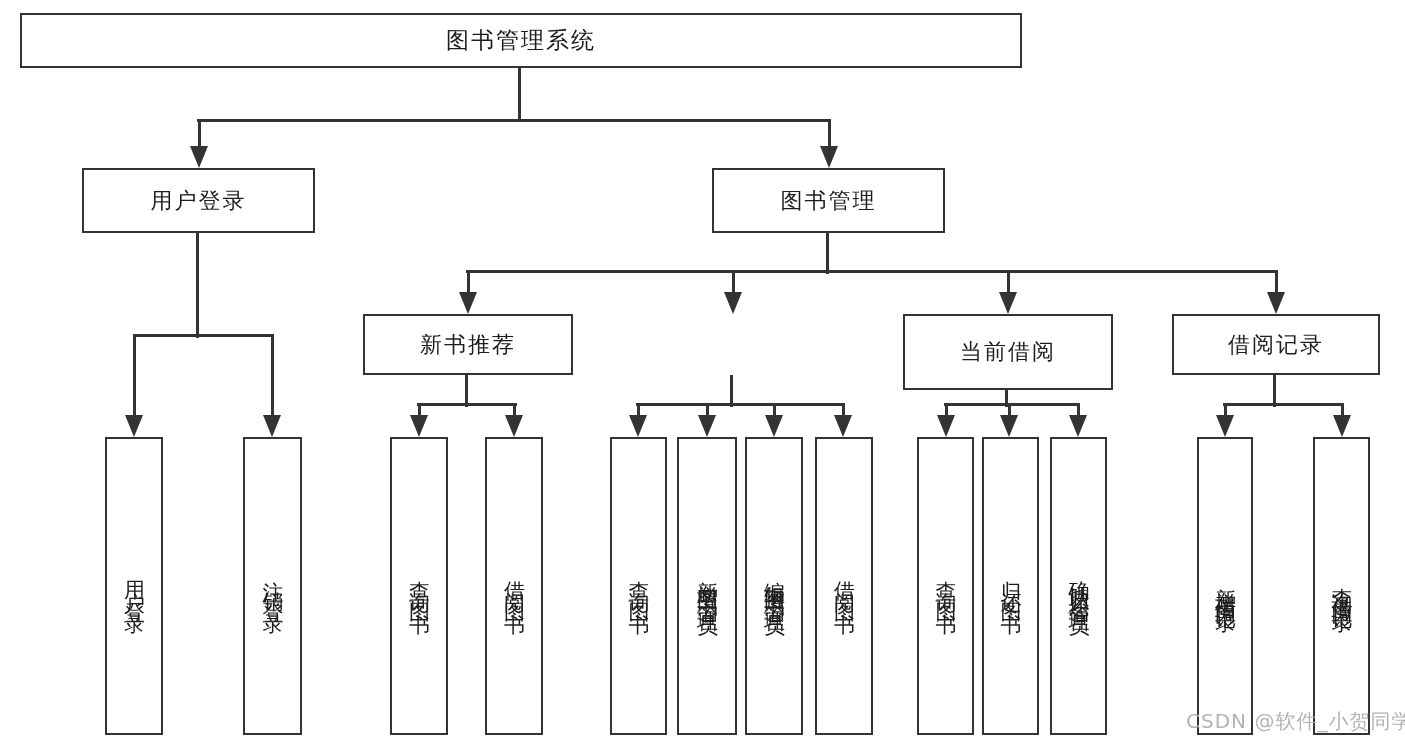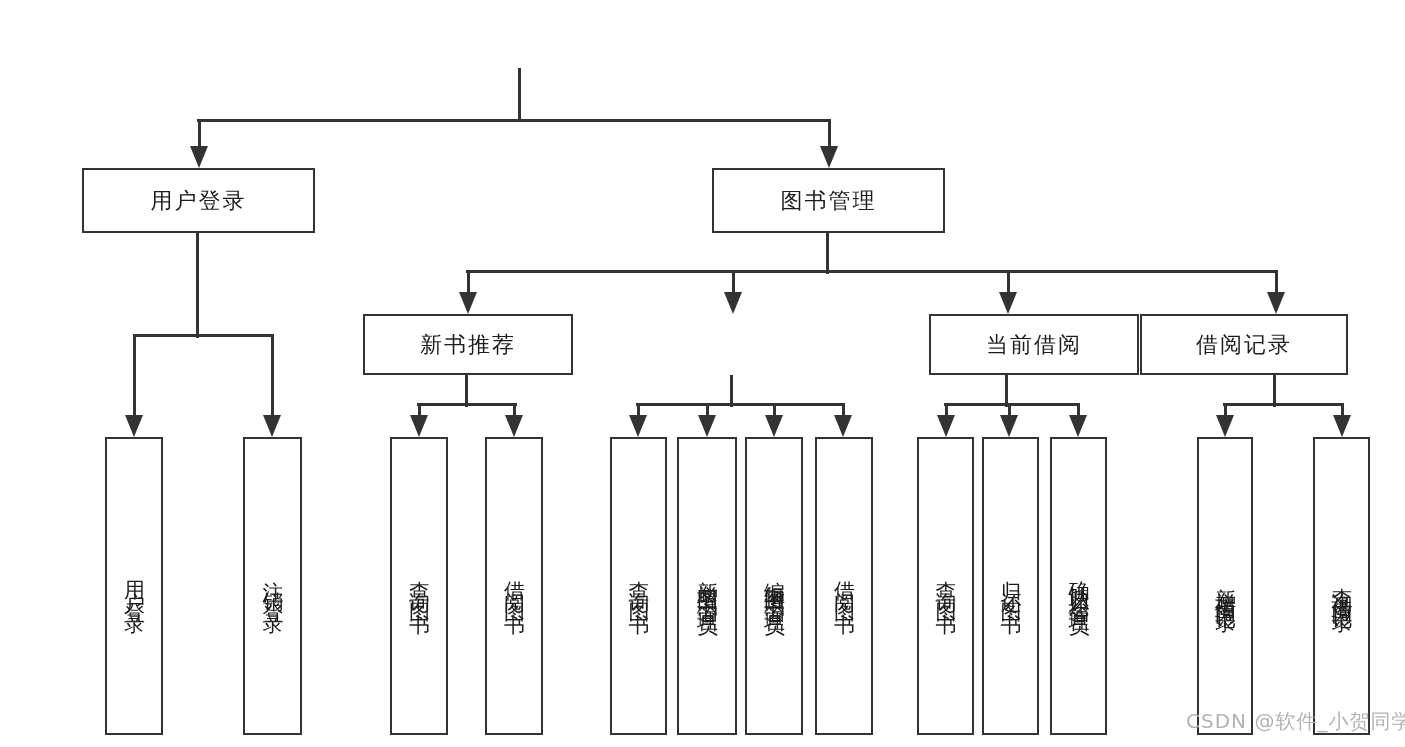--- a/index.html
+++ b/index.html
@@ -95,33 +95,36 @@
     <div class="line" style="left: 944.5px; top: 405px; width: 3px; height: 16px;"></div>
     <div class="arrowhead" style="left: 937px; top: 415px;"></div>
     <div class="line" style="left: 1007.5px; top: 405px; width: 3px; height: 16px;"></div>
     <div class="arrowhead" style="left: 1000px; top: 415px;"></div>
     <div class="line" style="left: 1076.5px; top: 405px; width: 3px; height: 16px;"></div>
     <div class="arrowhead" style="left: 1069px; top: 415px;"></div>
     <div class="line" style="left: 1223.5px; top: 405px; width: 3px; height: 16px;"></div>
     <div class="arrowhead" style="left: 1216px; top: 415px;"></div>
     <div class="line" style="left: 1340.5px; top: 405px; width: 3px; height: 16px;"></div>
     <div class="arrowhead" style="left: 1333px; top: 415px;"></div>
+    <div class="node horiz root-size" style="left: 20px; top: 13px; width: 1002px; height: 55px;">
+      <span class="label">图书管理系统</span>
+    </div>
     <div class="node horiz" style="left: 82px; top: 168px; width: 233px; height: 65px;">
       <span class="label">用户登录</span>
     </div>
     <div class="node horiz" style="left: 363px; top: 314px; width: 210px; height: 61px;">
       <span class="label">新书推荐</span>
     </div>
     <div class="node horiz" style="left: 712px; top: 168px; width: 233px; height: 65px;">
       <span class="label">图书管理</span>
     </div>
-    <div class="node horiz" style="left: 929px; top: 314px; width: 210px; height: 61px;">
+    <div class="node horiz" style="left: 903px; top: 314px; width: 210px; height: 76px;">
       <span class="label">当前借阅</span>
     </div>
-    <div class="node horiz" style="left: 1140px; top: 314px; width: 208px; height: 61px;">
+    <div class="node horiz" style="left: 1172px; top: 314px; width: 208px; height: 61px;">
       <span class="label">借阅记录</span>
     </div>
     <div class="node vert" style="left: 105px; top: 437px; width: 58px; height: 298px;">
       <span class="label" style="letter-spacing: 11px;">用户登录</span>
     </div>
     <div class="node vert" style="left: 243px; top: 437px; width: 59px; height: 298px;">
       <span class="label" style="letter-spacing: 11px;">注销登录</span>
     </div>
     <div class="node vert" style="left: 390px; top: 437px; width: 58px; height: 298px;">
       <span class="label" style="letter-spacing: 11px;">查询图书</span>

